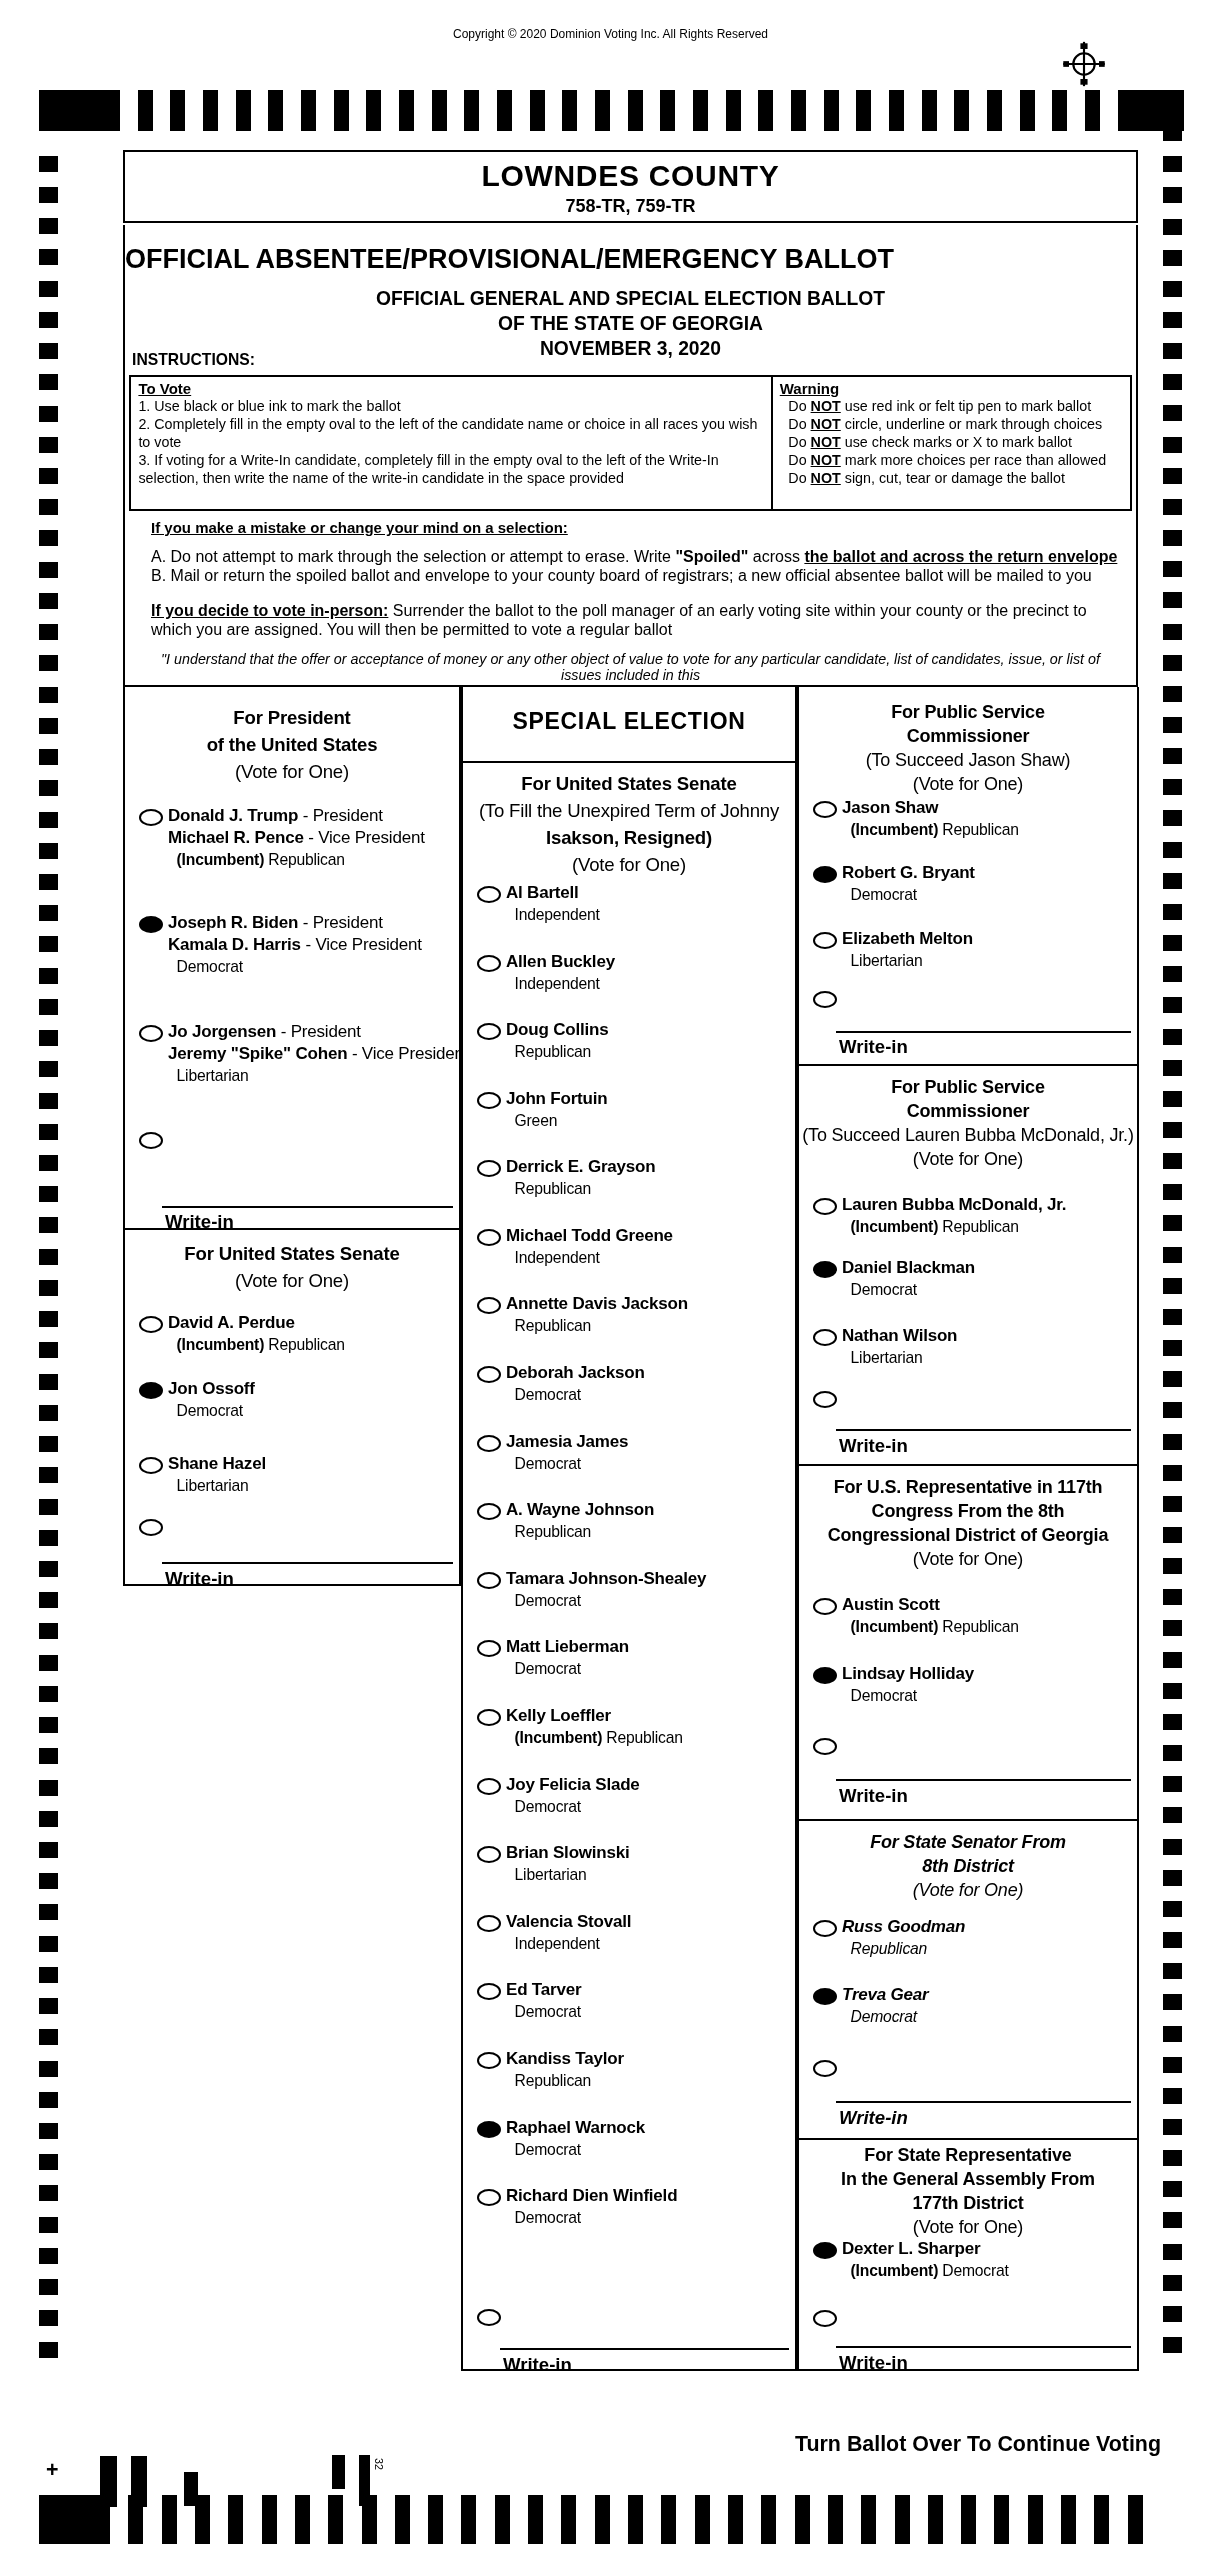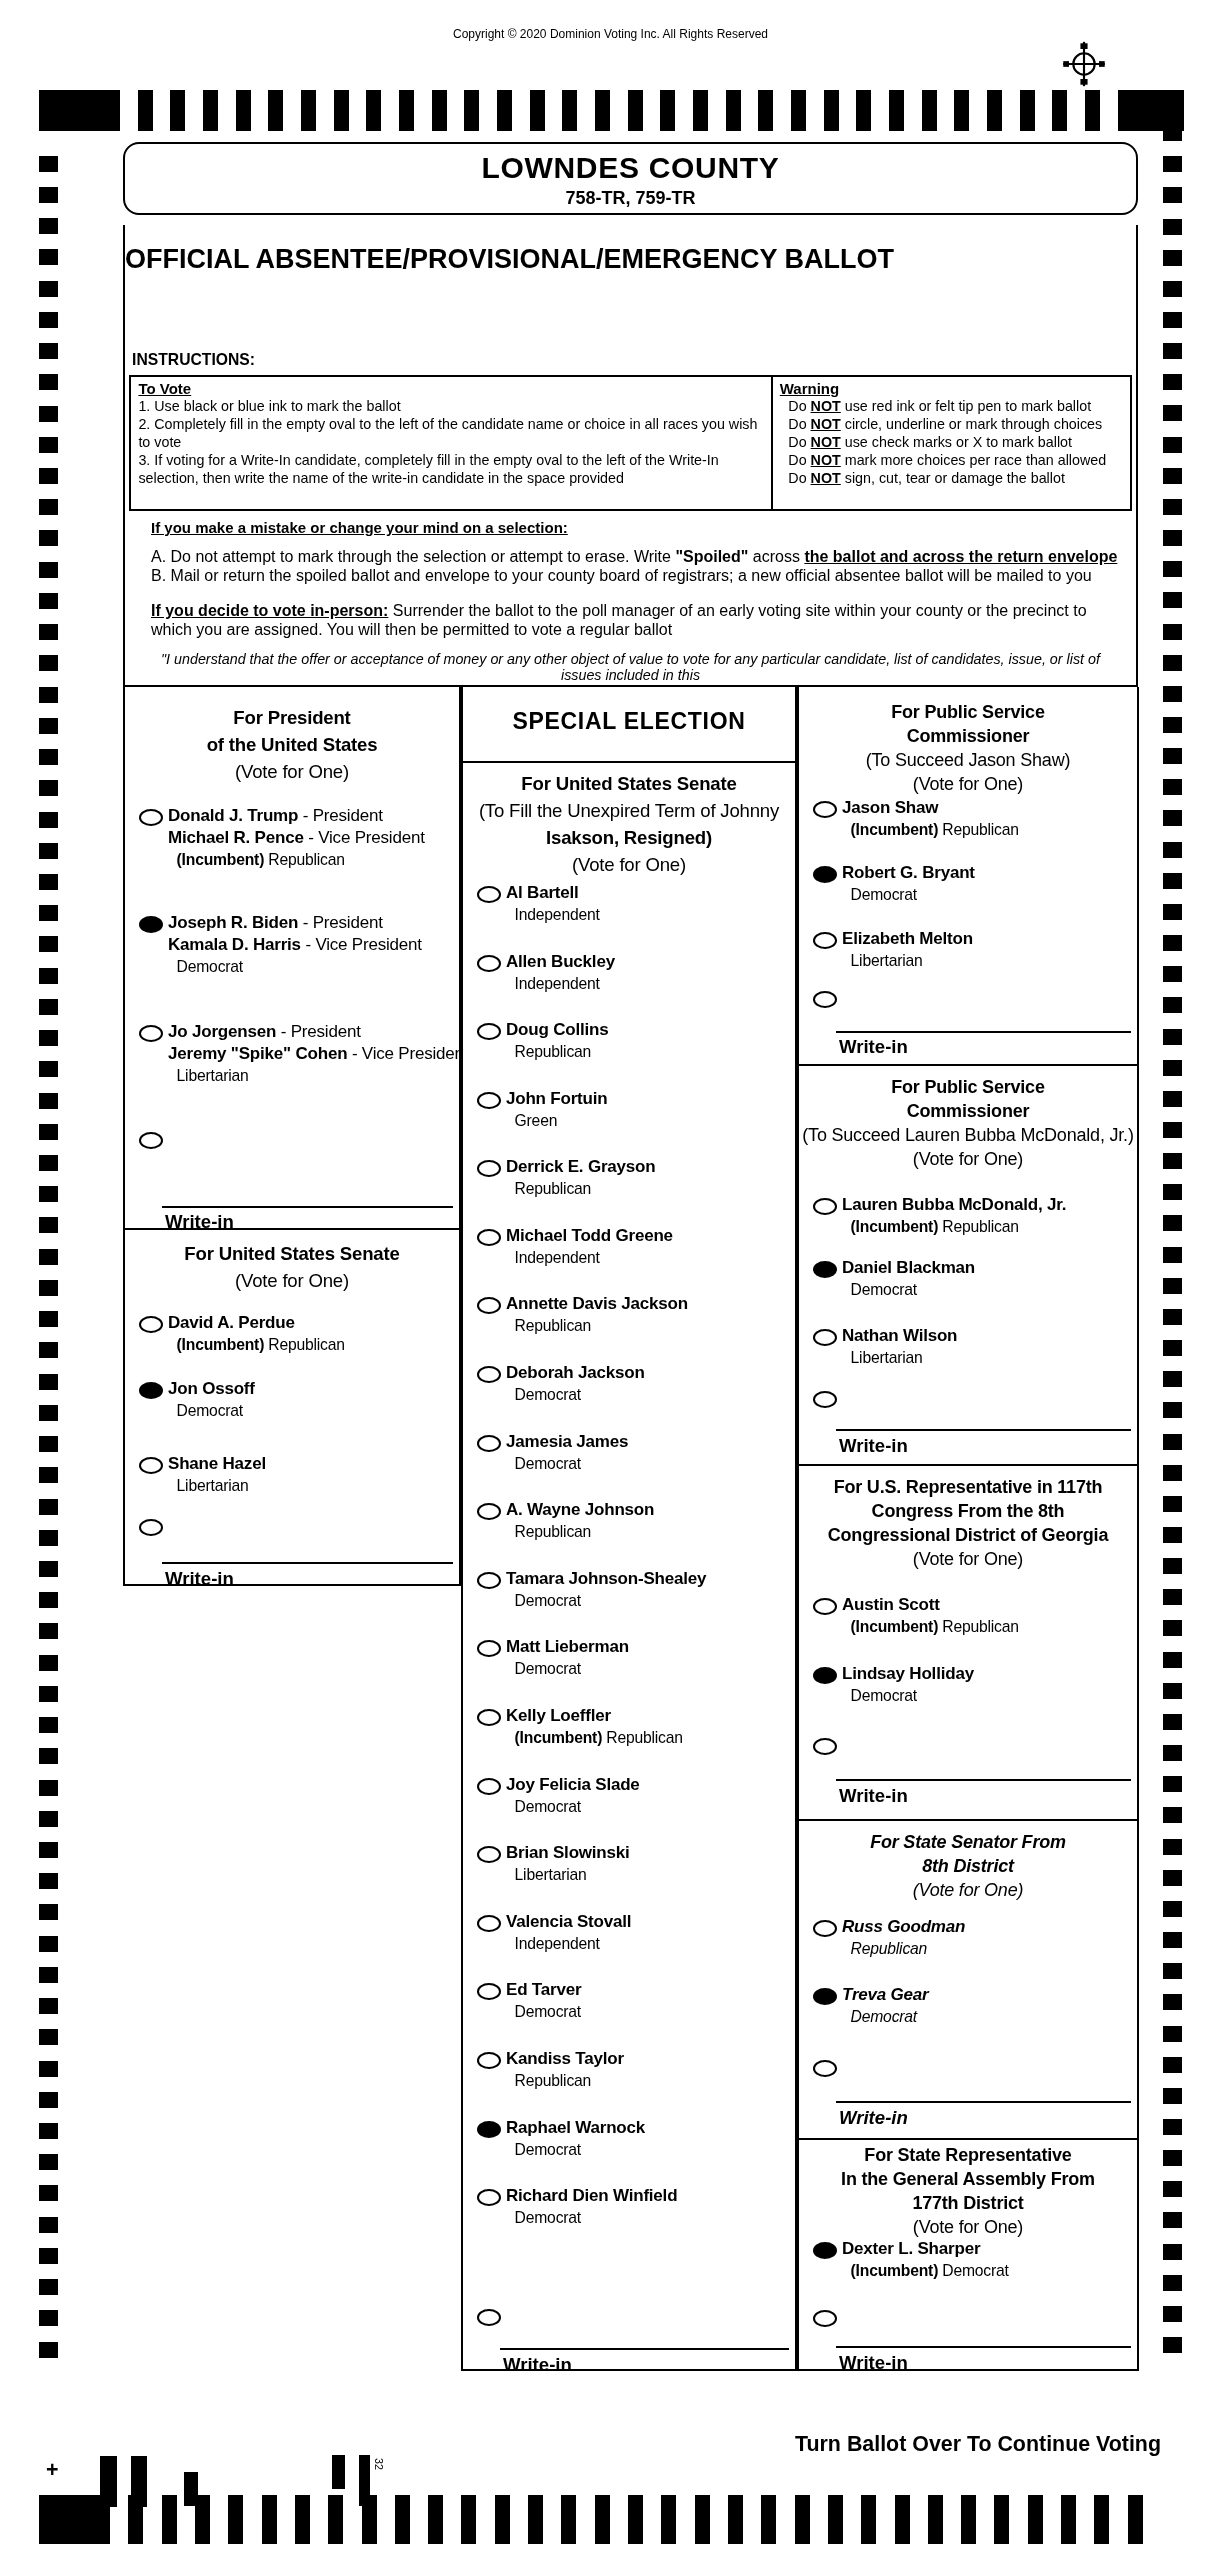--- a/index.html
+++ b/index.html
@@ -277,27 +277,32 @@
       <div class="sq" style="left: 1163px; top: 2119px;"></div>
       <div class="sq" style="left: 1163px; top: 2150px;"></div>
       <div class="sq" style="left: 1163px; top: 2181px;"></div>
       <div class="sq" style="left: 1163px; top: 2212px;"></div>
       <div class="sq" style="left: 1163px; top: 2244px;"></div>
       <div class="sq" style="left: 1163px; top: 2275px;"></div>
       <div class="sq" style="left: 1163px; top: 2306px;"></div>
       <div class="sq" style="left: 1163px; top: 2337px;"></div>
     </div>
 
-  <div class="hbox" style="left:123px;top:142px;width:1015px;height:73px;border-radius:16px;">
+  <div class="hbox" style="left:123px;top:150px;width:1015px;height:73px;">
     <div class="county">LOWNDES COUNTY</div>
     <div class="precinct">758-TR, 759-TR</div>
   </div>
 
   <div class="hbox hbox2" style="left:123px;top:225px;width:1015px;height:462px;">
     <div class="btype">OFFICIAL ABSENTEE/PROVISIONAL/EMERGENCY BALLOT</div>
+    <div class="abs" style="left:0;right:0;top:61px;">
+      <div class="eline">OFFICIAL GENERAL AND SPECIAL ELECTION BALLOT</div>
+      <div class="eline">OF THE STATE OF GEORGIA</div>
+      <div class="eline">NOVEMBER 3, 2020</div>
+    </div>
     <div class="instrLbl">INSTRUCTIONS:</div>
 
     <div class="insTable">
       <div class="insL">
         <div class="insTitle">To Vote</div>
         <div id="to-vote-list">
             <div class="insItem">1. Use black or blue ink to mark the ballot</div>
             <div class="insItem">2. Completely fill in the empty oval to the left of the candidate name or choice in all races you wish to vote</div>
             <div class="insItem">3. If voting for a Write-In candidate, completely fill in the empty oval to the left of the Write-In selection, then write the name of the write-in candidate in the space provided</div>
           </div>

